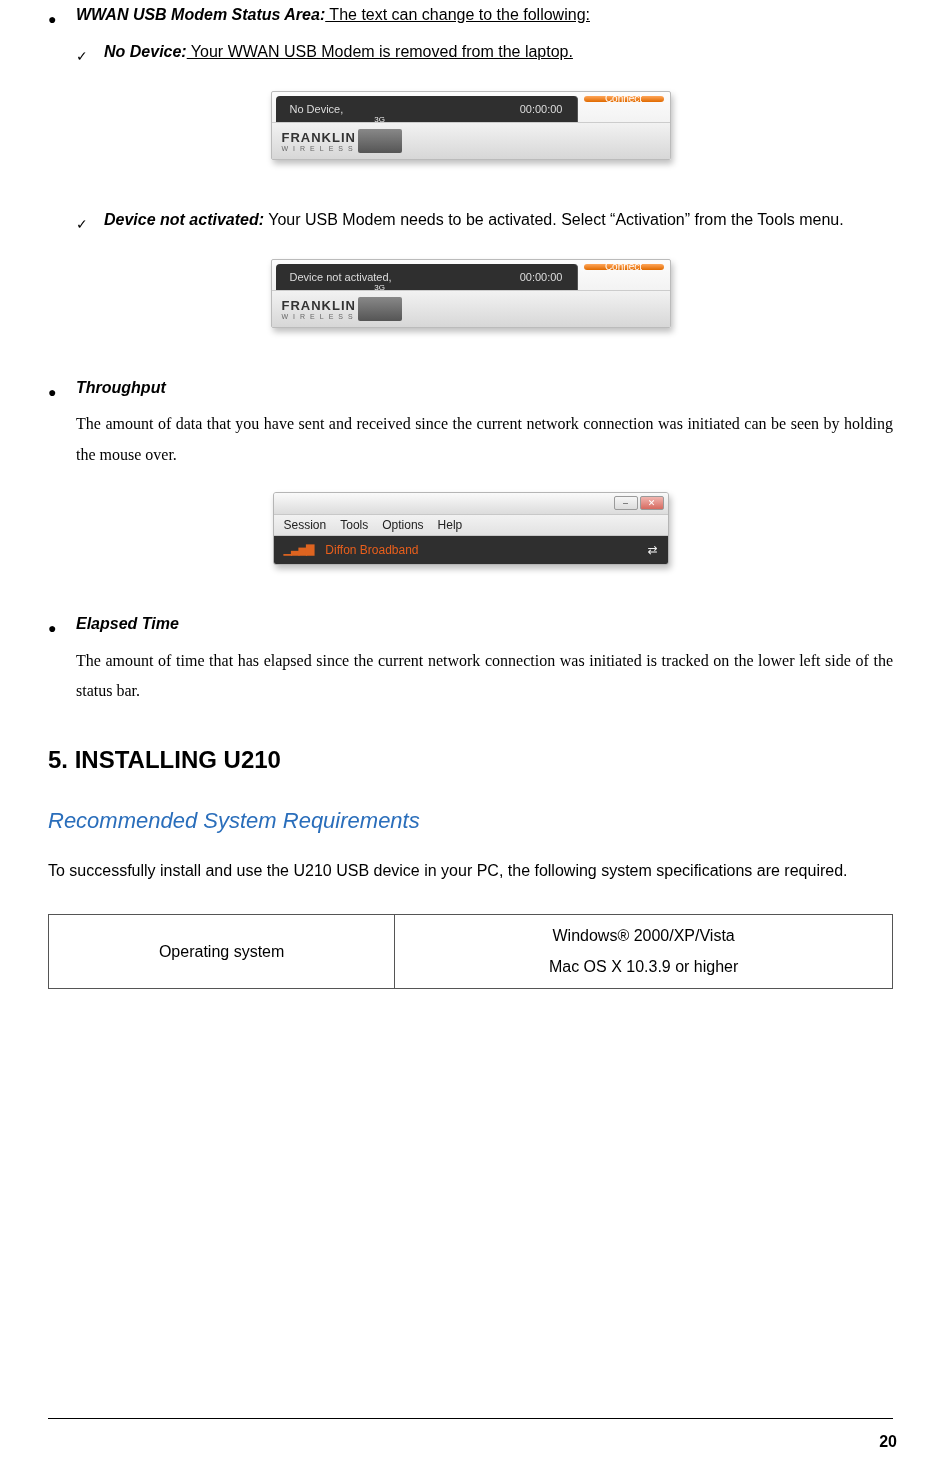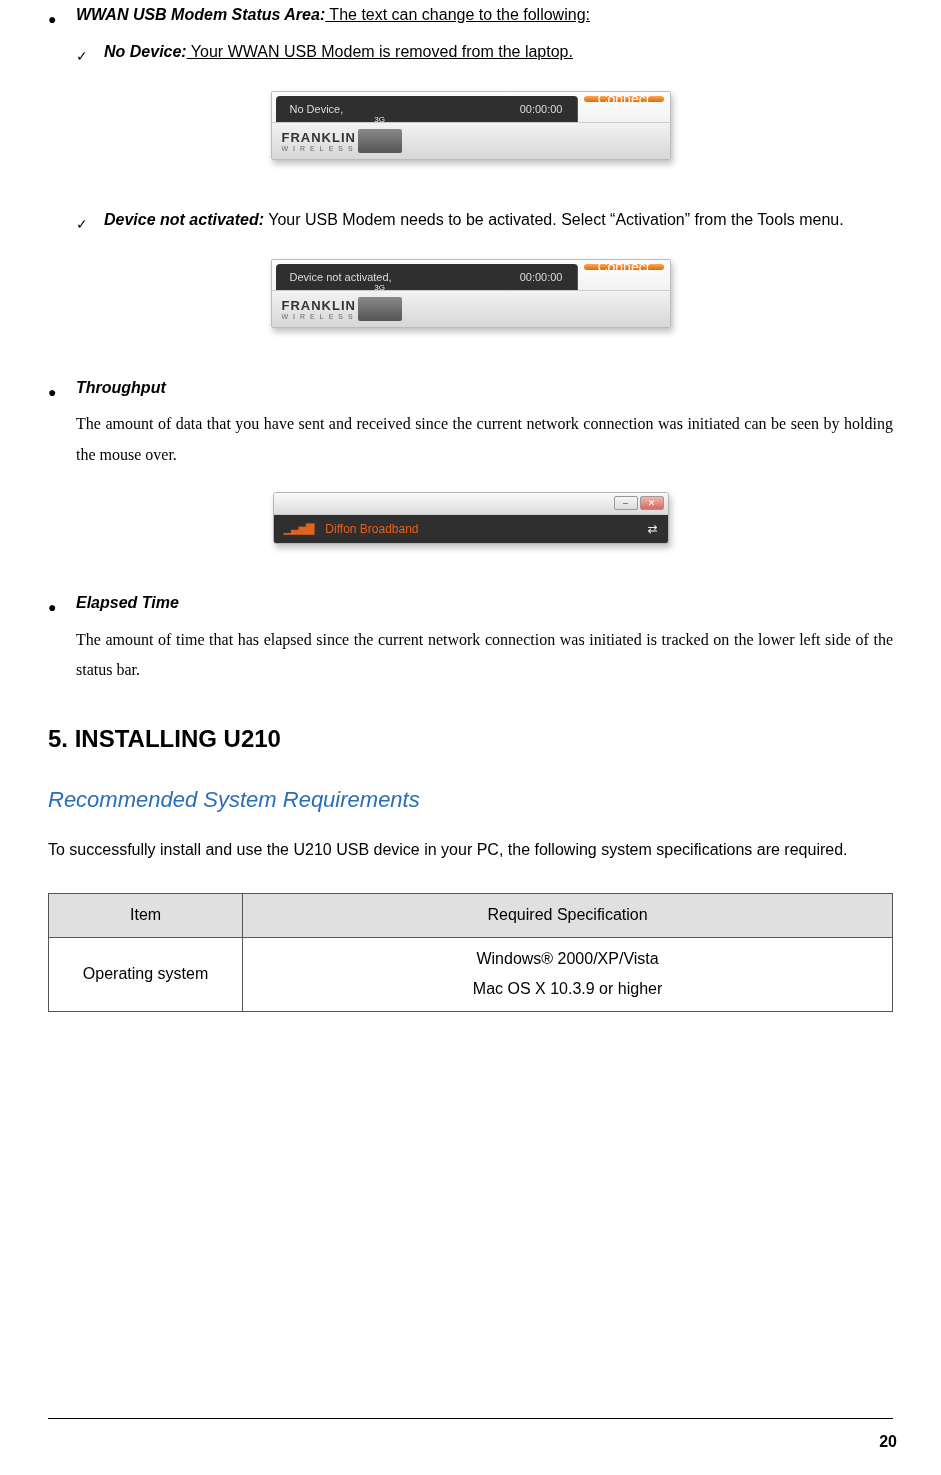--- a/index.html
+++ b/index.html
@@ -43,21 +43,21 @@
     text-align: left; overflow: hidden; border-radius: 2px;
   }
   .modem-top { display: flex; align-items: stretch; height: 30px; }
   .modem-status {
     flex: 1; display: flex; align-items: center; justify-content: space-between;
     padding: 4px 14px; background: #2f2f2f; color: #ddd; font-size: 11px;
     border-right: 1px solid #555; margin: 4px 0 0 4px; border-radius: 4px 4px 0 0;
   }
   .modem-connect {
     width: 80px; display: flex; align-items: center; justify-content: center;
-    color: #fff; font-size: 14px;
+    color: #fff; font-size: 10px;
     background: linear-gradient(#ffa65a, #e06a00);
     border-radius: 10px; margin: 4px 6px 20px 6px;
   }
   .modem-bottom {
     display: flex; align-items: center; justify-content: flex-start;
     padding: 6px 10px; background: linear-gradient(#f2f2f2, #d7d7d7);
     border-top: 1px solid #ccc;
   }
   .brand { font-weight: bold; letter-spacing: 1px; font-size: 13px; color: #333; }
   .brand-sub { font-size: 7px; letter-spacing: 5px; color: #666; margin-top: 1px; }
@@ -180,20 +180,26 @@
 <div class="img-wrap">
   <div class="app-window">
     <div class="titlebar">
       <div class="win-btn">
           <span>–</span>
         </div>
       <div class="win-btn close">
           <span>✕</span>
         </div>
     </div>
+    <div class="menubar">
+      <span>Session</span>
+      <span>Tools</span>
+      <span>Options</span>
+      <span>Help</span>
+    </div>
     <div class="statusbar">
       <span class="sig-icon">▁▃▅▇</span>
       <span>Diffon Broadband</span>
       <span class="xfer-icon">⇄</span>
     </div>
   </div>
 </div>
 
 <div class="bullet-row">
   <div class="bullet-dot">●</div>
@@ -202,24 +208,20 @@
   </div>
 </div>
 <div class="para-indent">The amount of time that has elapsed since the current network connection was initiated is tracked on the lower left side of the status bar.</div>
 
 <div class="h2">5. INSTALLING U210</div>
 <div class="h3">Recommended System Requirements</div>
 <div class="body-text">To successfully install and use the U210 USB device in your PC, the following system specifications are required.</div>
 
 <table>
   <tbody>
-      <tr>
-    <th class="col-item">Item</th>
-    <th>Required Specification</th>
-  </tr>
   <tr>
     <td>Operating system</td>
     <td>
       <div>Windows® 2000/XP/Vista</div>
       <div>Mac OS X 10.3.9 or higher</div>
     </td>
   </tr>
 </tbody>
   </table>
 

